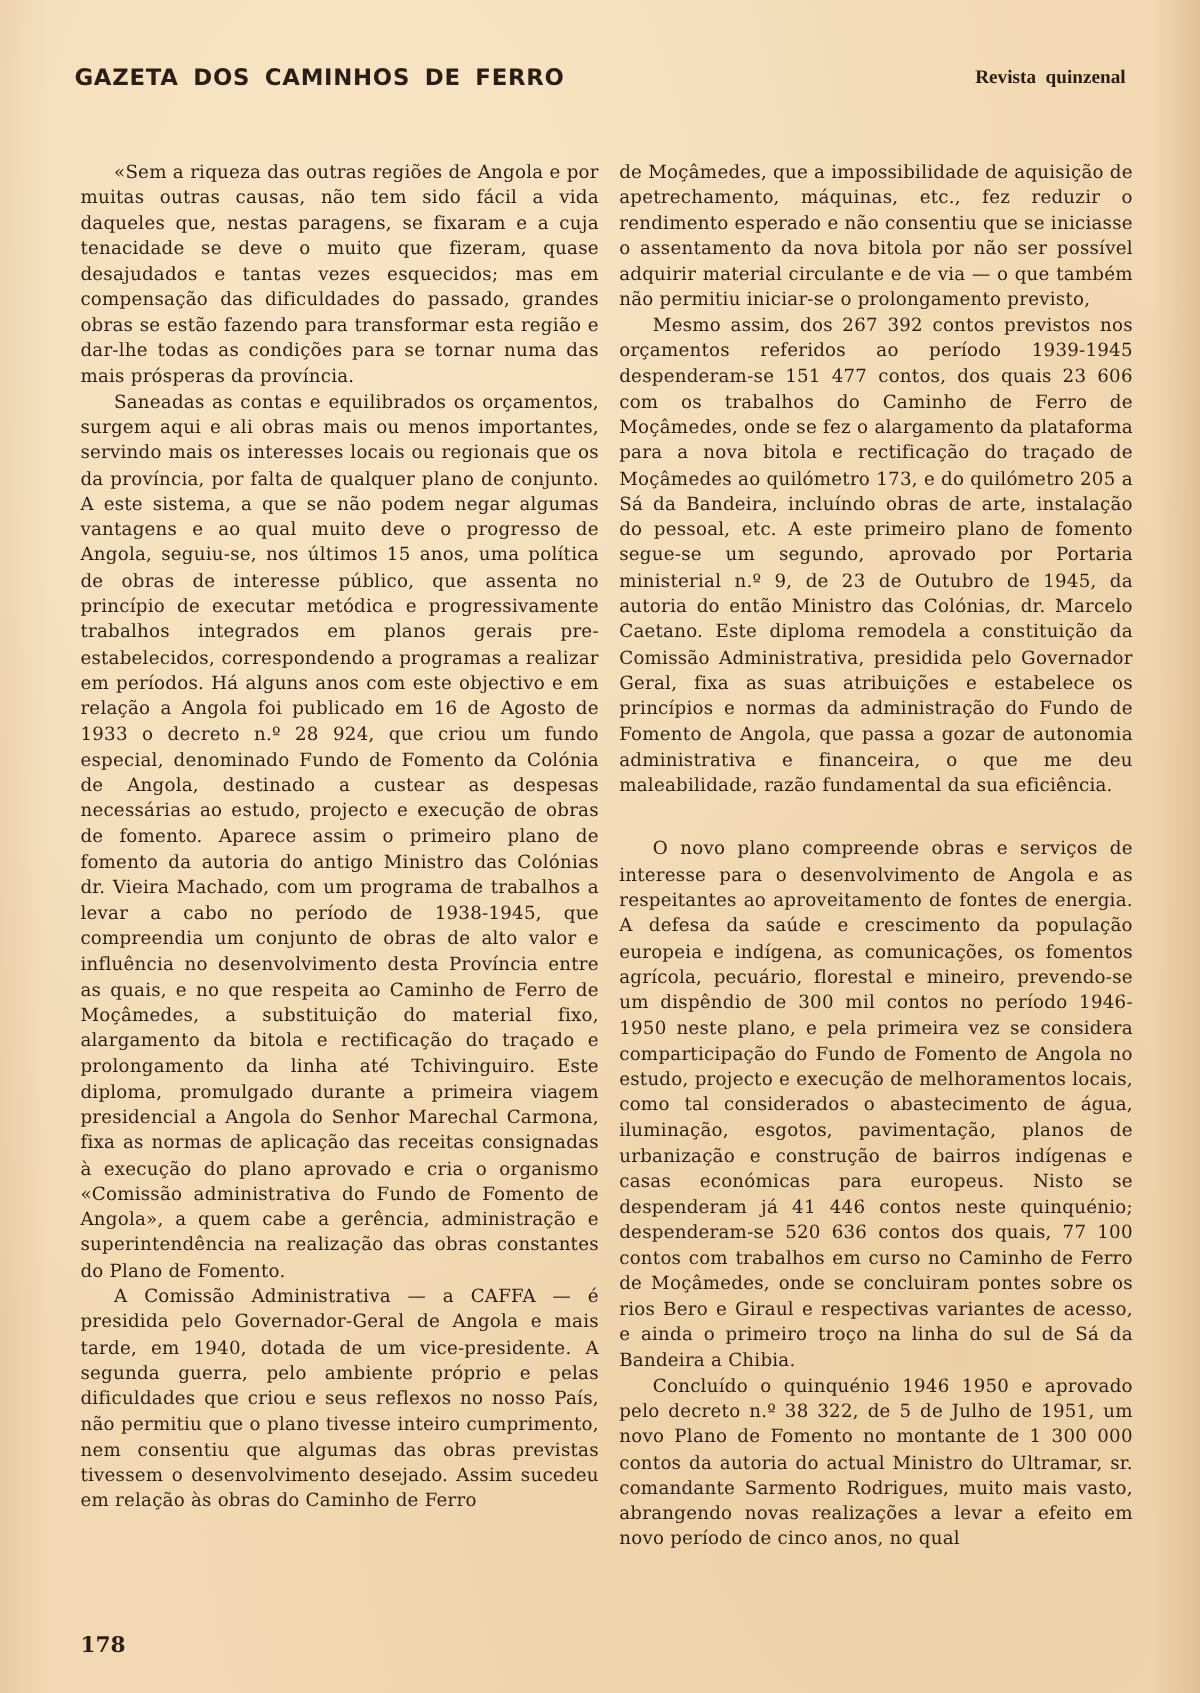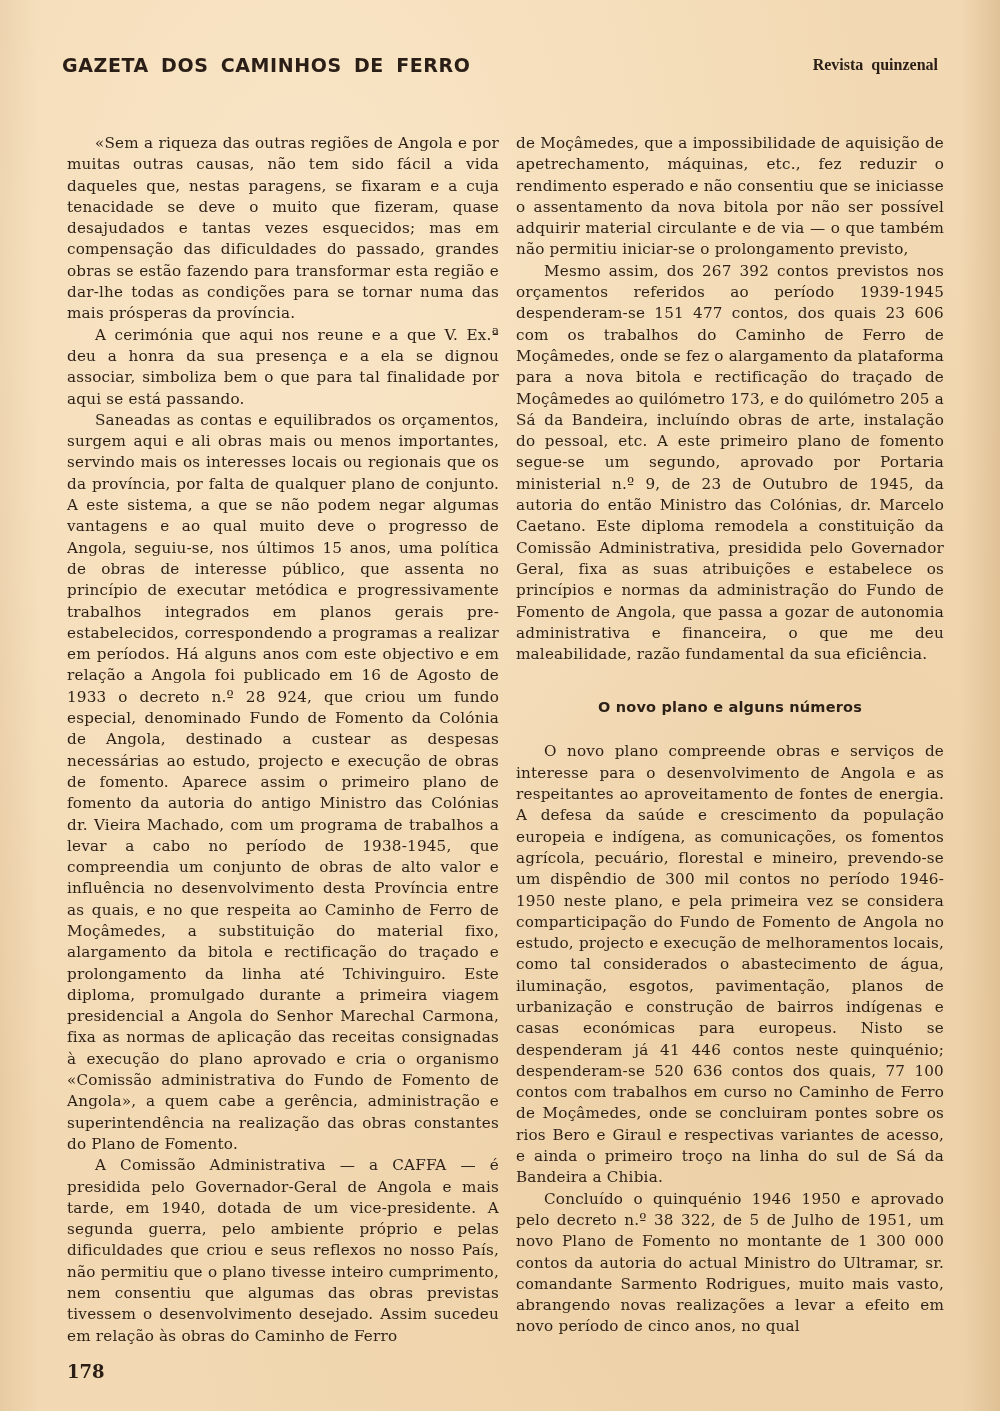--- a/index.html
+++ b/index.html
@@ -50,28 +50,26 @@
 </head>
 <body>
 
 <div class="header">
   <span class="masthead">GAZETA DOS CAMINHOS DE FERRO</span>
   <span class="periodicity">Revista quinzenal</span>
 </div>
 
 <div class="col left">
   <p>«Sem a riqueza das outras regiões de Angola e por muitas outras causas, não tem sido fácil a vida daqueles que, nestas paragens, se fixaram e a cuja tenacidade se deve o muito que fizeram, quase desajudados e tantas vezes esquecidos; mas em compensação das dificuldades do passado, grandes obras se estão fazendo para transformar esta região e dar-lhe todas as condições para se tornar numa das mais prósperas da província.</p>
-  <p>A cerimónia que aqui nos reune e a que V. Ex.ª deu a honra da sua presença e a ela se dignou associar, simboliza bem o que para tal finalidade por aqui se está passando.</p>
   <p>Saneadas as contas e equilibrados os orçamentos, surgem aqui e ali obras mais ou menos importantes, servindo mais os interesses locais ou regionais que os da província, por falta de qualquer plano de conjunto. A este sistema, a que se não podem negar algumas vantagens e ao qual muito deve o progresso de Angola, seguiu-se, nos últimos 15 anos, uma política de obras de interesse público, que assenta no princípio de executar metódica e progressivamente trabalhos integrados em planos gerais pre-estabelecidos, correspondendo a programas a realizar em períodos. Há alguns anos com este objectivo e em relação a Angola foi publicado em 16 de Agosto de 1933 o decreto n.º 28 924, que criou um fundo especial, denominado Fundo de Fomento da Colónia de Angola, destinado a custear as despesas necessárias ao estudo, projecto e execução de obras de fomento. Aparece assim o primeiro plano de fomento da autoria do antigo Ministro das Colónias dr. Vieira Machado, com um programa de trabalhos a levar a cabo no período de 1938-1945, que compreendia um conjunto de obras de alto valor e influência no desenvolvimento desta Província entre as quais, e no que respeita ao Caminho de Ferro de Moçâmedes, a substituição do material fixo, alargamento da bitola e rectificação do traçado e prolongamento da linha até Tchivinguiro. Este diploma, promulgado durante a primeira viagem presidencial a Angola do Senhor Marechal Carmona, fixa as normas de aplicação das receitas consignadas à execução do plano aprovado e cria o organismo «Comissão administrativa do Fundo de Fomento de Angola», a quem cabe a gerência, administração e superintendência na realização das obras constantes do Plano de Fomento.</p>
   <p>A Comissão Administrativa — a CAFFA — é presidida pelo Governador-Geral de Angola e mais tarde, em 1940, dotada de um vice-presidente. A segunda guerra, pelo ambiente próprio e pelas dificuldades que criou e seus reflexos no nosso País, não permitiu que o plano tivesse inteiro cumprimento, nem consentiu que algumas das obras previstas tivessem o desenvolvimento desejado. Assim sucedeu em relação às obras do Caminho de Ferro</p>
 </div>
 
 <div class="col right">
   <p class="cont">de Moçâmedes, que a impossibilidade de aquisição de apetrechamento, máquinas, etc., fez reduzir o rendimento esperado e não consentiu que se iniciasse o assentamento da nova bitola por não ser possível adquirir material circulante e de via — o que também não permitiu iniciar-se o prolongamento previsto,</p>
   <p>Mesmo assim, dos 267 392 contos previstos nos orçamentos referidos ao período 1939-1945 despenderam-se 151 477 contos, dos quais 23 606 com os trabalhos do Caminho de Ferro de Moçâmedes, onde se fez o alargamento da plataforma para a nova bitola e rectificação do traçado de Moçâmedes ao quilómetro 173, e do quilómetro 205 a Sá da Bandeira, incluíndo obras de arte, instalação do pessoal, etc. A este primeiro plano de fomento segue-se um segundo, aprovado por Portaria ministerial n.º 9, de 23 de Outubro de 1945, da autoria do então Ministro das Colónias, dr. Marcelo Caetano. Este diploma remodela a constituição da Comissão Administrativa, presidida pelo Governador Geral, fixa as suas atribuições e estabelece os princípios e normas da administração do Fundo de Fomento de Angola, que passa a gozar de autonomia administrativa e financeira, o que me deu maleabilidade, razão fundamental da sua eficiência.</p>
   <div class="section-heading">
-    <div>O novo plano e alguns números</div>
   </div>
   <p>O novo plano compreende obras e serviços de interesse para o desenvolvimento de Angola e as respeitantes ao aproveitamento de fontes de energia. A defesa da saúde e crescimento da população europeia e indígena, as comunicações, os fomentos agrícola, pecuário, florestal e mineiro, prevendo-se um dispêndio de 300 mil contos no período 1946-1950 neste plano, e pela primeira vez se considera comparticipação do Fundo de Fomento de Angola no estudo, projecto e execução de melhoramentos locais, como tal considerados o abastecimento de água, iluminação, esgotos, pavimentação, planos de urbanização e construção de bairros indígenas e casas económicas para europeus. Nisto se despenderam já 41 446 contos neste quinquénio; despenderam-se 520 636 contos dos quais, 77 100 contos com trabalhos em curso no Caminho de Ferro de Moçâmedes, onde se concluiram pontes sobre os rios Bero e Giraul e respectivas variantes de acesso, e ainda o primeiro troço na linha do sul de Sá da Bandeira a Chibia.</p>
   <p>Concluído o quinquénio 1946 1950 e aprovado pelo decreto n.º 38 322, de 5 de Julho de 1951, um novo Plano de Fomento no montante de 1 300 000 contos da autoria do actual Ministro do Ultramar, sr. comandante Sarmento Rodrigues, muito mais vasto, abrangendo novas realizações a levar a efeito em novo período de cinco anos, no qual</p>
 </div>
 
 <div class="page-number">178</div>
 
 </body></html>

